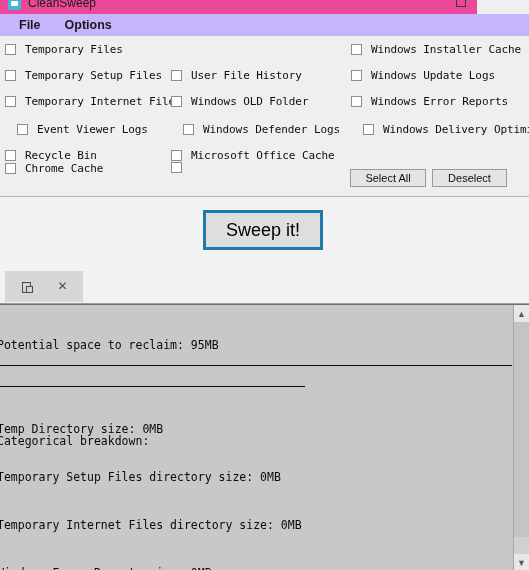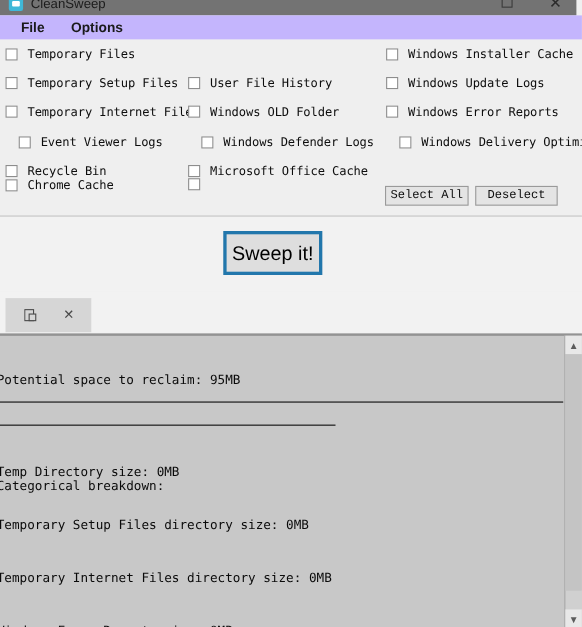--- a/index.html
+++ b/index.html
@@ -6,22 +6,22 @@
   html, body {
     margin: 0; padding: 0;
     width: 529px; height: 570px;
     overflow: hidden;
     background: #f0f0f0;
     font-family: "Liberation Sans", sans-serif;
   }
 
   
   #titlebar {
-    position: absolute; left: 0; top: 0; width: 524px; height: 14px;
-    background: #737373;
+    position: absolute; left: 0; top: 0; width: 477px; height: 14px;
+    background: #ec4899;
     overflow: hidden;
   }
   #title-left {
     position: absolute; left: 8px; top: -8px;
     display: flex; align-items: center; gap: 7px;
     height: 22px;
   }
   #app-icon {
     width: 13px; height: 13px;
     background: #3fb8d8;
@@ -100,40 +100,40 @@
   .r3 { top: 59px; }
   .r4 { top: 87px; margin-left: 12px; }
   .r5 { top: 113px; }
   .r6 { top: 126px; }
 
   
   .std-btn {
     position: absolute;
     background: #e4e4e4;
     border: 1px solid #9a9a9a;
-    font-family: Liberation Mono, monospace;
+    font-family: Liberation Sans, sans-serif;
     font-size: 11px;
     color: #0d0d0d;
     padding: 0;
     height: 18px;
     line-height: 16px;
     text-align: center;
     white-space: nowrap;
   }
   #btn-select-all { left: 350px; top: 133px; width: 76px; }
   #btn-deselect  { left: 432px; top: 133px; width: 75px; }
 
   
   #sweep-area {
     position: absolute; left: 0; top: 197px; width: 529px; height: 68px;
     background: #f2f2f2;
   }
   #sweep-btn {
     position: absolute; left: 203px; top: 13px;
-    width: 90px; height: 40px;
+    width: 120px; height: 40px;
     background: #dedede;
     border: 3px solid #2277ac;
     display: flex; align-items: center; justify-content: center;
     font-size: 18px; color: #000000;
     font-family: "Liberation Sans", sans-serif;
     white-space: nowrap;
   }
 
   
   #tabstrip {

